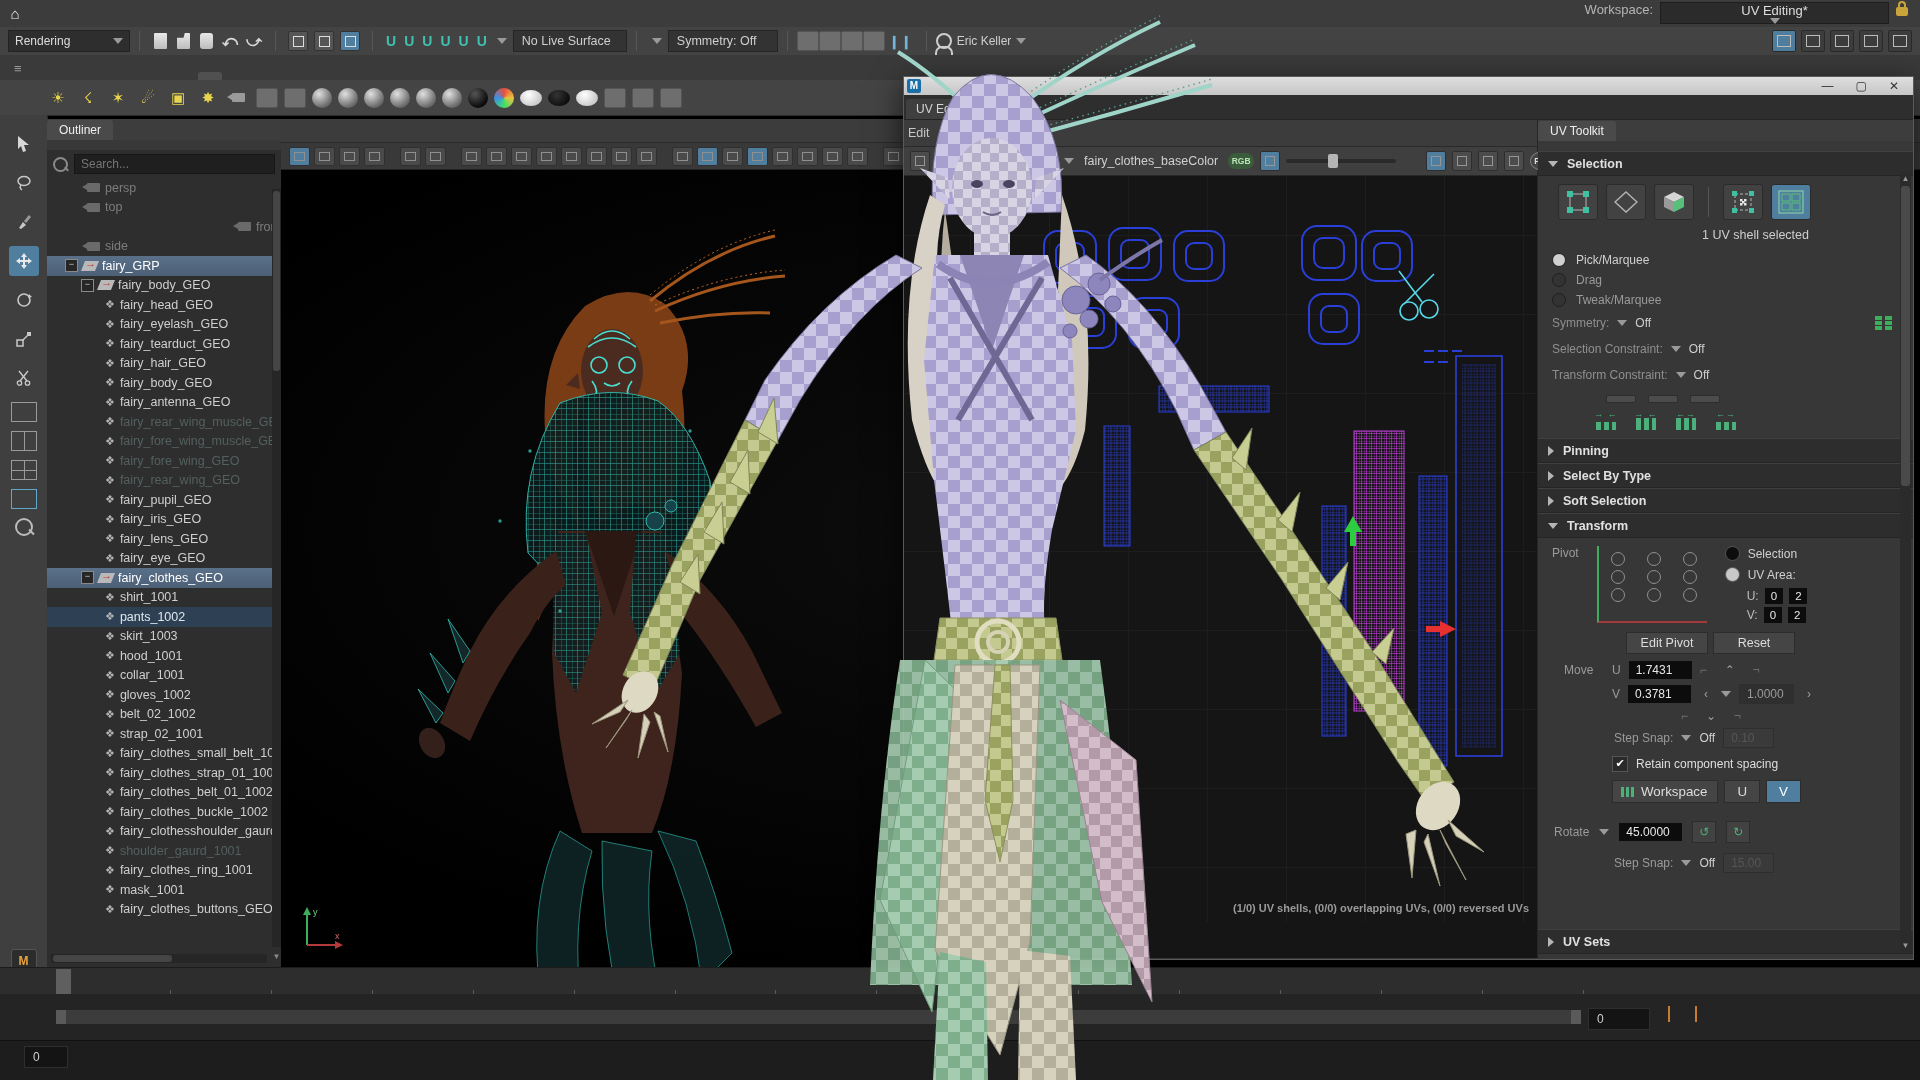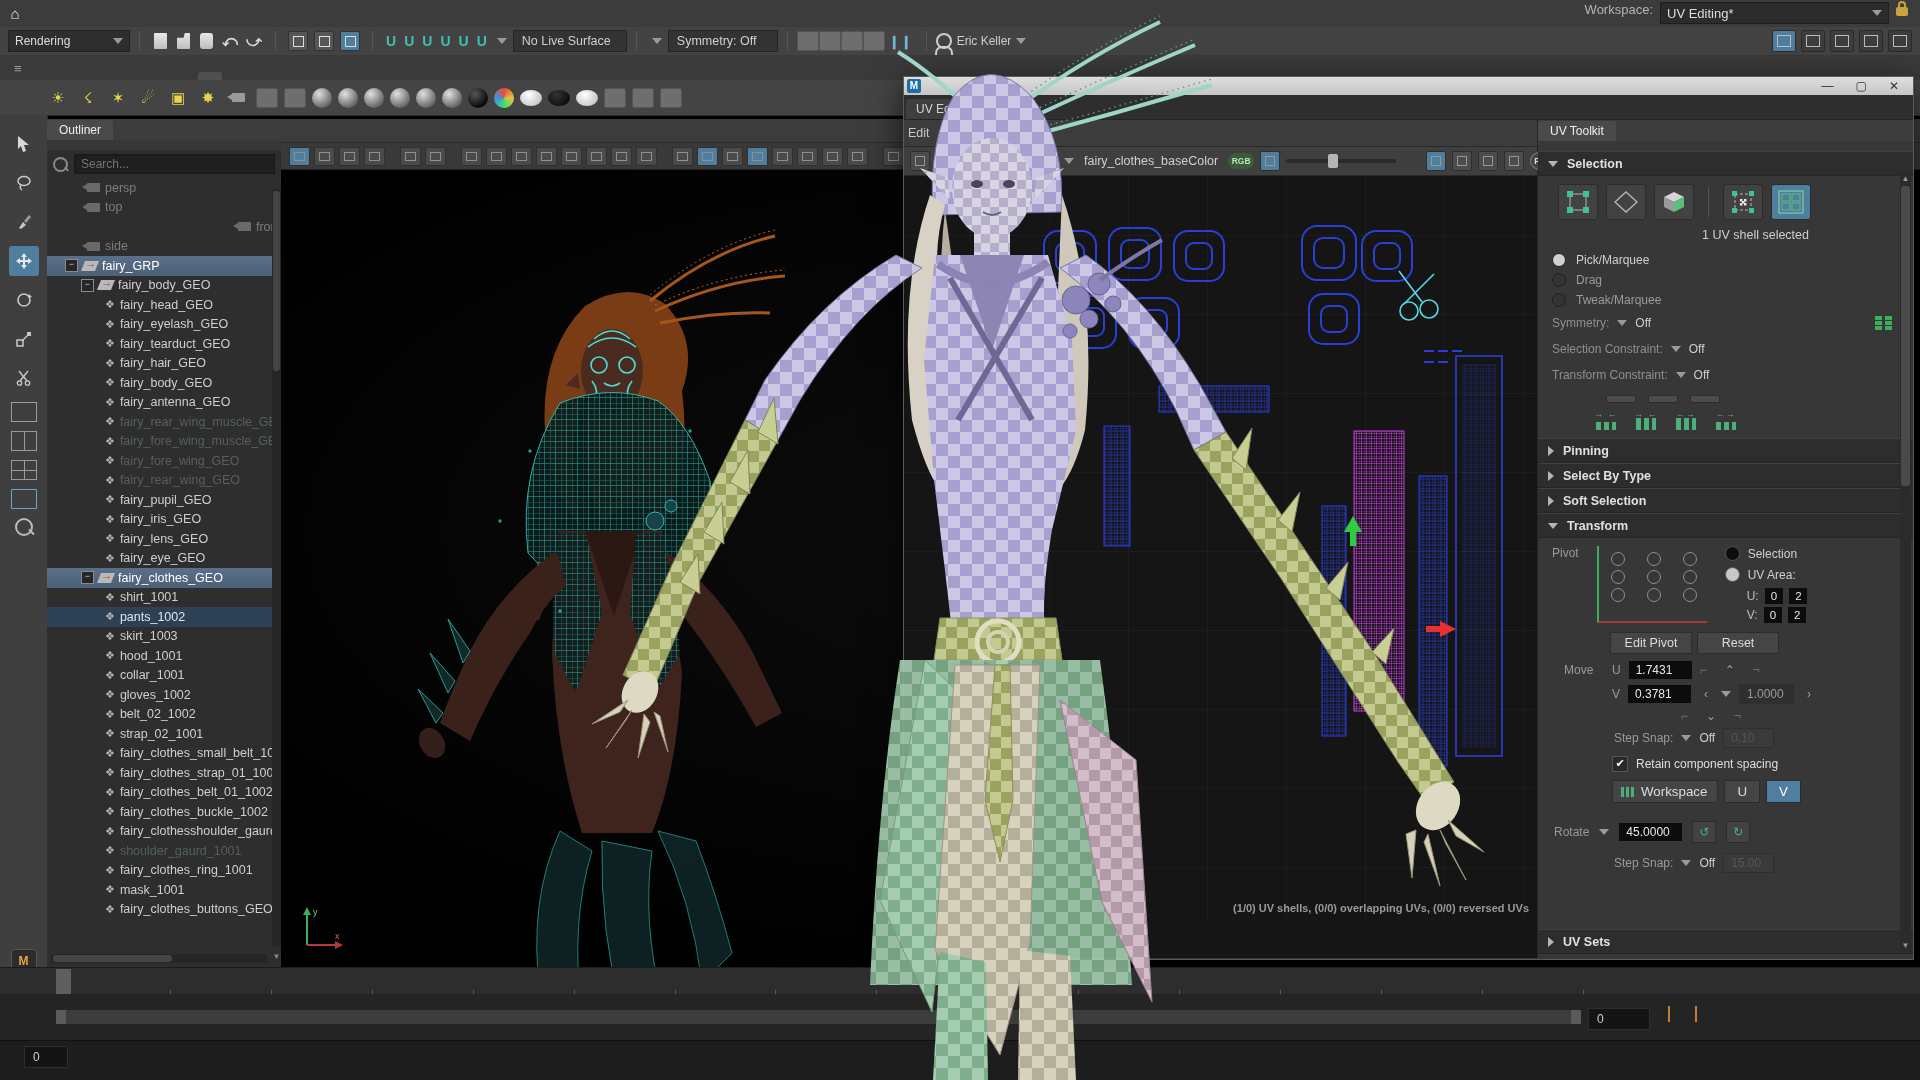--- a/index.html
+++ b/index.html
@@ -8,21 +8,21 @@
   .abs{position:absolute;}
   
   .menubar{left:0;top:0;width:1920px;height:27px;background:#3c3c3c;border-bottom:1px solid #2a2a2a;
            display:flex;align-items:center;gap:0;}
   .home{width:30px;text-align:center;color:#eee;font-size:15px;}
   .mitems{display:flex;gap:26px;padding-left:8px;}
   .mitem{color:#c8c8c8;font-size:13px;cursor:default;}
   .ws{position:absolute;right:12px;top:2px;display:flex;gap:7px;}
   .ws-label{color:#b5b5b5;font-size:13px;}
   .ws-box{width:215px;height:20px;background:#2b2b2b;border:1px solid #1e1e1e;display:flex;align-items:center;
-          justify-content:space-between;padding:0 6px;color:#ddd;font-size:13px;}
+          justify-content:space-between;padding:0 6px;color:#ddd;font-size:13px;flex-direction:column;}
   .dd-tri{width:0;height:0;border-left:5px solid transparent;border-right:5px solid transparent;border-top:6px solid #9a9a9a;}
   .lock{width:12px;height:9px;background:#c9a43a;border-radius:2px;position:relative;margin-top:5px;}
   .lock::before{content:"";position:absolute;left:2px;top:-6px;width:8px;height:7px;border:2px solid #c9a43a;
                 border-bottom:none;border-radius:5px 5px 0 0;box-sizing:border-box;}
   
   .toolbar2{left:0;top:27px;width:1920px;height:28px;background:#434343;border-bottom:1px solid #2d2d2d;
             display:flex;align-items:center;}
   .sel2{width:108px;height:20px;background:#2e2e2e;border:1px solid #222;margin-left:8px;display:flex;
         align-items:center;justify-content:space-between;padding:0 6px;color:#ddd;}
   .tsep{width:1px;height:20px;background:#575757;margin:0 9px;}
@@ -175,21 +175,21 @@
   .pgrid{position:relative;margin-left:18px;padding:2px 10px 8px 12px;border-left:2px solid #3fae5c;border-bottom:2px solid #a33a3a;}
   .pgrid .prow{display:flex;gap:22px;margin:4px 0;}
   .pring{width:12px;height:12px;border-radius:50%;border:1.5px solid #8f8f8f;background:transparent;}
   .pright{margin-left:18px;}
   .prad{display:flex;align-items:center;gap:8px;margin-bottom:6px;color:#cfcfcf;}
   .prad .dot{width:13px;height:13px;border-radius:50%;border:1px solid #555;background:#0d0d0d;}
   .prad.gray .dot{background:#c8c8c8;}
   .uvbox{display:inline-block;width:18px;height:16px;background:#0c0c0c;color:#e8e8e8;text-align:center;
          line-height:16px;margin-left:3px;font-size:11.5px;}
   .uvrow{margin:3px 0 0 22px;color:#bdbdbd;}
-  .pbtns{display:flex;gap:5px;padding:9px 0 2px 72px;}
+  .pbtns{display:flex;gap:5px;padding:9px 0 2px 72px;margin-left:16px;}
   .pbtn{background:#454545;border:1px solid #2c2c2c;color:#ddd;padding:3px 0;width:82px;text-align:center;font-size:12.5px;}
   .mvrow{display:flex;align-items:center;gap:8px;padding:5px 0 0 26px;color:#9a9a9a;}
   .nfield{width:56px;height:18px;background:#0c0c0c;color:#e8e8e8;display:flex;align-items:center;padding-left:7px;font-size:12px;}
   .nfield.dis{background:#3a3a3a;color:#565656;border:1px solid #2e2e2e;}
   .corner{color:#6e6e6e;font-size:12px;}
   .chev{color:#9f9f9f;font-size:12px;width:30px;text-align:center;}
   .ckrow{display:flex;align-items:center;gap:8px;padding:8px 0 0 74px;color:#dfdfdf;}
   .ckbox{width:14px;height:14px;background:#2a2a2a;border:1px solid #555;color:#fff;font-size:11px;line-height:13px;text-align:center;}
   .distrow{display:flex;align-items:center;gap:6px;padding:8px 0 10px 74px;}
   .distbtn{background:#454545;border:1px solid #2c2c2c;color:#ddd;padding:3px 10px 3px 8px;display:flex;gap:6px;align-items:center;}

